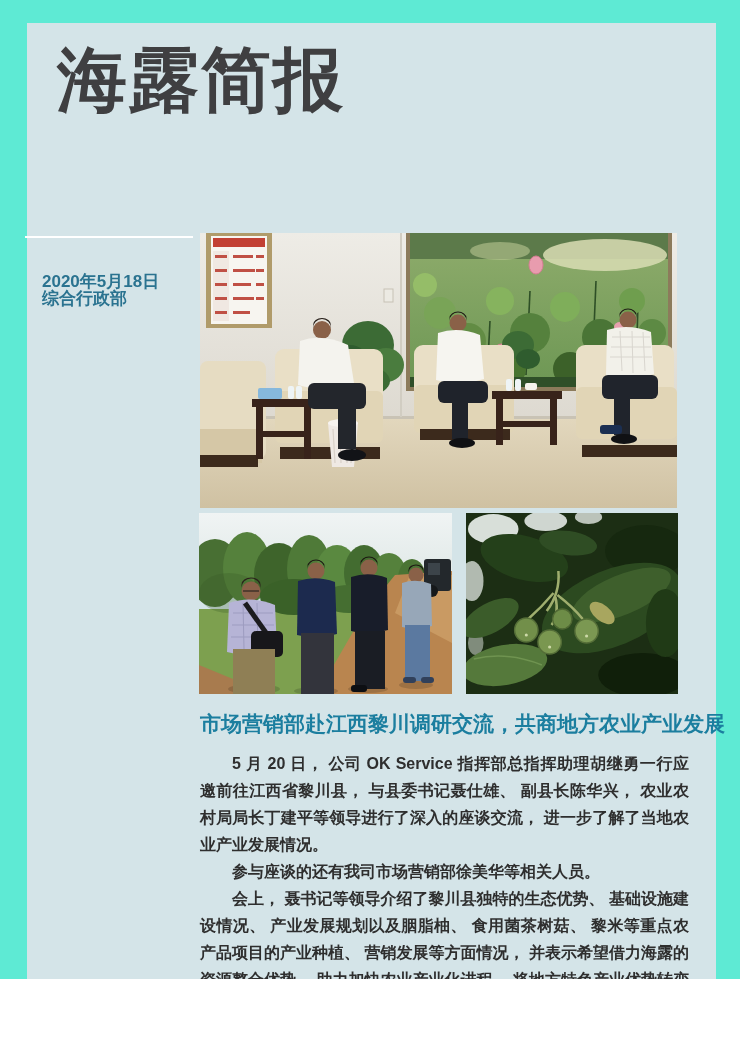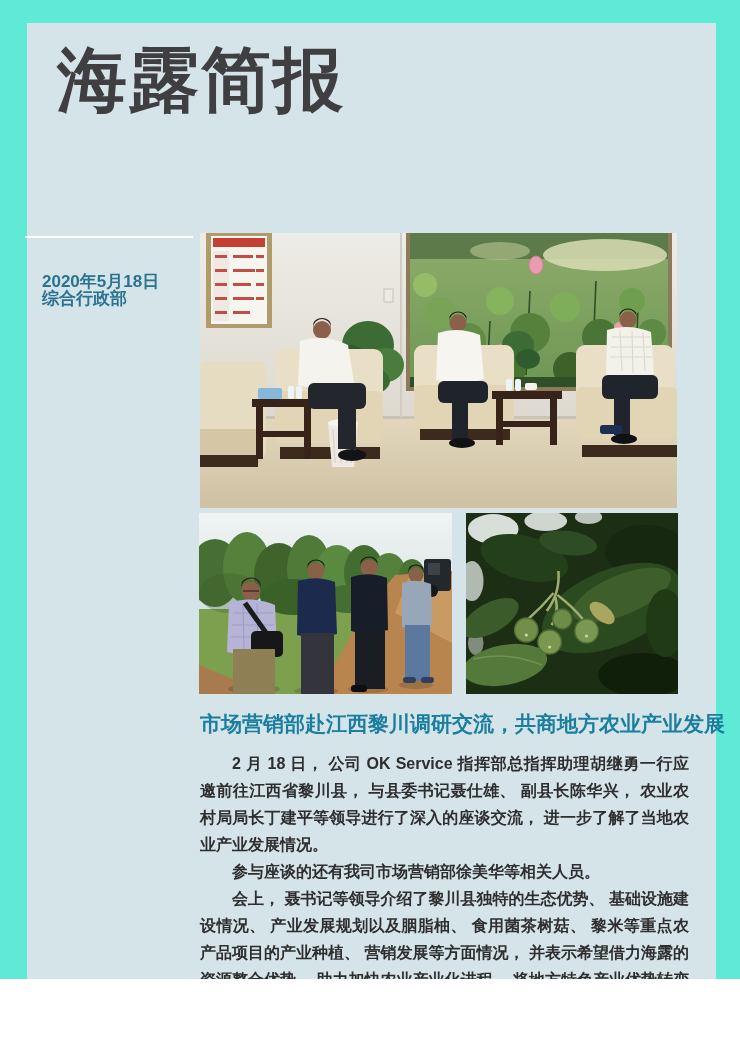--- a/index.html
+++ b/index.html
@@ -329,17 +329,17 @@
         <circle cx="86" cy="134" r="1.6" fill="#cdd9a8"></circle>
         <circle cx="124" cy="123" r="1.6" fill="#cdd9a8"></circle>
         <ellipse cx="140" cy="100" rx="15" ry="8" fill="#a8a65f" transform="rotate(38 140 100)"></ellipse>
       </g>
     </svg>
   </figure>
 
   <h2 class="headline">市场营销部赴江西黎川调研交流，共商地方农业产业发展</h2>
 
   <div class="article">
-    <p>2 月 18 日， 公司 OK Service 指挥部总指挥助理胡继勇一行应邀前往江西省黎川县， 与县委书记聂仕雄、 副县长陈华兴， 农业农村局局长丁建平等领导进行了深入的座谈交流， 进一步了解了当地农业产业发展情况。</p>
+    <p>5 月 20 日， 公司 OK Service 指挥部总指挥助理胡继勇一行应邀前往江西省黎川县， 与县委书记聂仕雄、 副县长陈华兴， 农业农村局局长丁建平等领导进行了深入的座谈交流， 进一步了解了当地农业产业发展情况。</p>
     <p>参与座谈的还有我司市场营销部徐美华等相关人员。</p>
     <p>会上， 聂书记等领导介绍了黎川县独特的生态优势、 基础设施建设情况、 产业发展规划以及胭脂柚、 食用菌茶树菇、 黎米等重点农产品项目的产业种植、 营销发展等方面情况， 并表示希望借力海露的资源整合优势， 助力加快农业产业化进程， 将地方特色产业优势转变为经济优势， 实现共赢发展。</p>
   </div>
 </div>
 
 </body></html>

